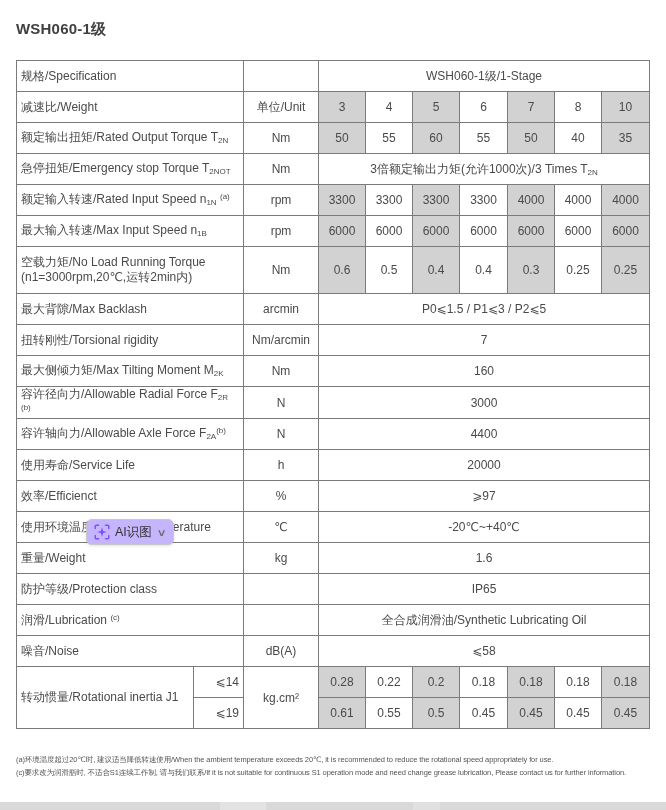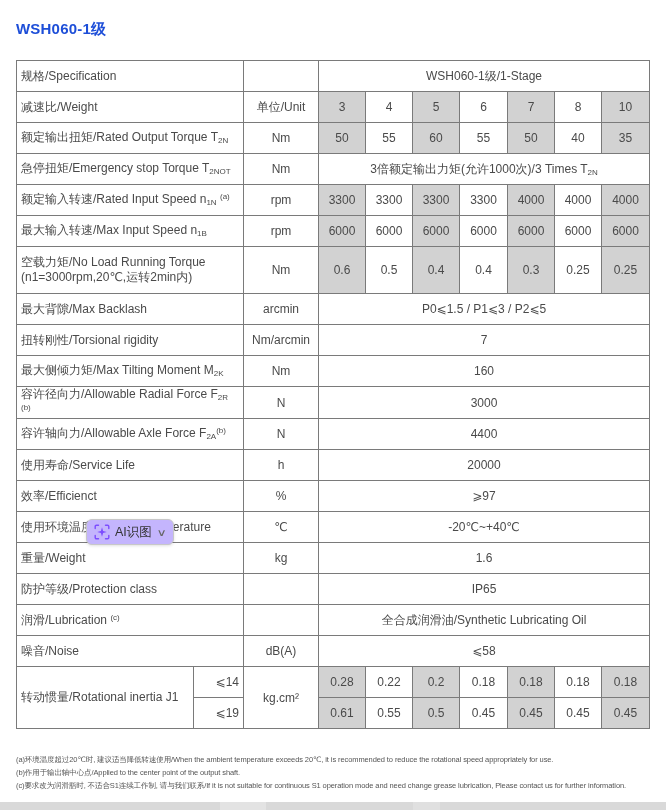--- a/index.html
+++ b/index.html
@@ -3,21 +3,21 @@
 <meta charset="utf-8">
 <style>
   html,body{margin:0;padding:0;}
   body{
     width:666px;height:810px;position:relative;background:#ffffff;
     font-family:"Liberation Sans","DejaVu Sans",sans-serif;
     color:#4a4a4a;overflow:hidden;
   }
   .page-title{
     position:absolute;left:16px;top:20px;
-    font-size:15px;font-weight:bold;color:#1d4ed8;letter-spacing:.2px;
+    font-size:15px;font-weight:bold;color:#404040;letter-spacing:.2px;
   }
   table.spec{
     position:absolute;left:16px;top:60px;width:634px;
     border-collapse:collapse;table-layout:fixed;
     border:1px solid #14b8a6;
     font-size:12px;color:#4a4a4a;
   }
   table.spec td{
     border:1px solid #7a7a7a;
     padding:0 4px;height:30px;
@@ -233,17 +233,16 @@
       </g>
       <path d="M8 3.2 L9.1 6.9 L12.8 8 L9.1 9.1 L8 12.8 L6.9 9.1 L3.2 8 L6.9 6.9 Z" fill="#7c4dff"></path>
     </svg>
   </span>
   <span>AI识图</span>
   <span class="chev">∨</span>
 </div>
 
 <div class="footnotes">
   <p>(a)环境温度超过20℃时, 建议适当降低转速使用/When the ambient temperature exceeds 20℃, it is recommended to reduce the rotational speed appropriately for use.</p>
-  <p>(b)作用于输出轴中心点/Applied to the center point of the output shaft.</p>
   <p>(c)要求改为润滑脂时, 不适合S1连续工作制, 请与我们联系/If it is not suitable for continuous S1 operation mode and need change grease lubrication, Please contact us for further information.</p>
 </div>
 
 <div class="bottom-strip"></div>
 
 </body></html>

